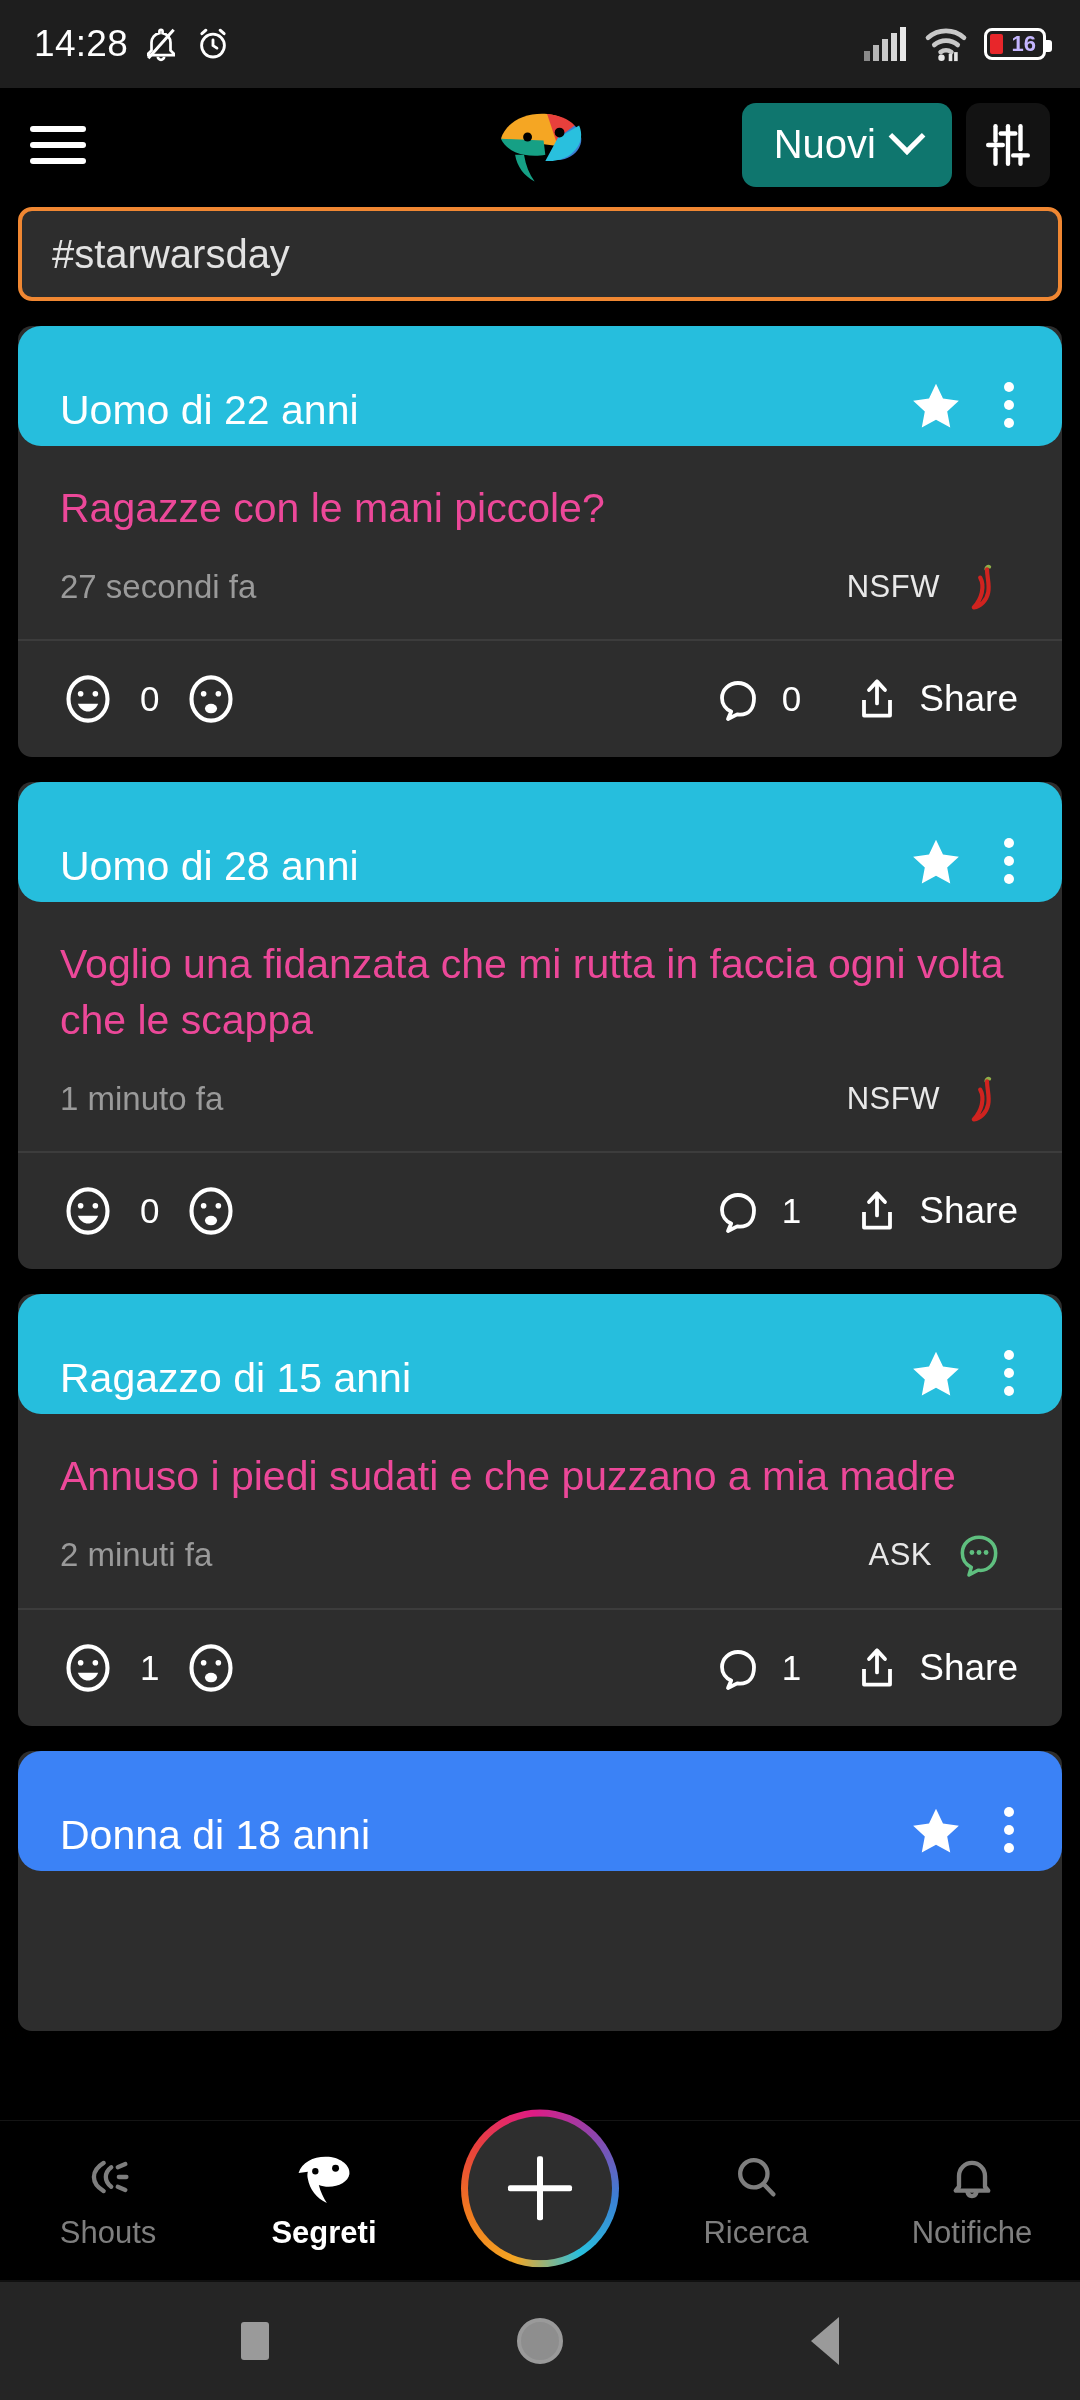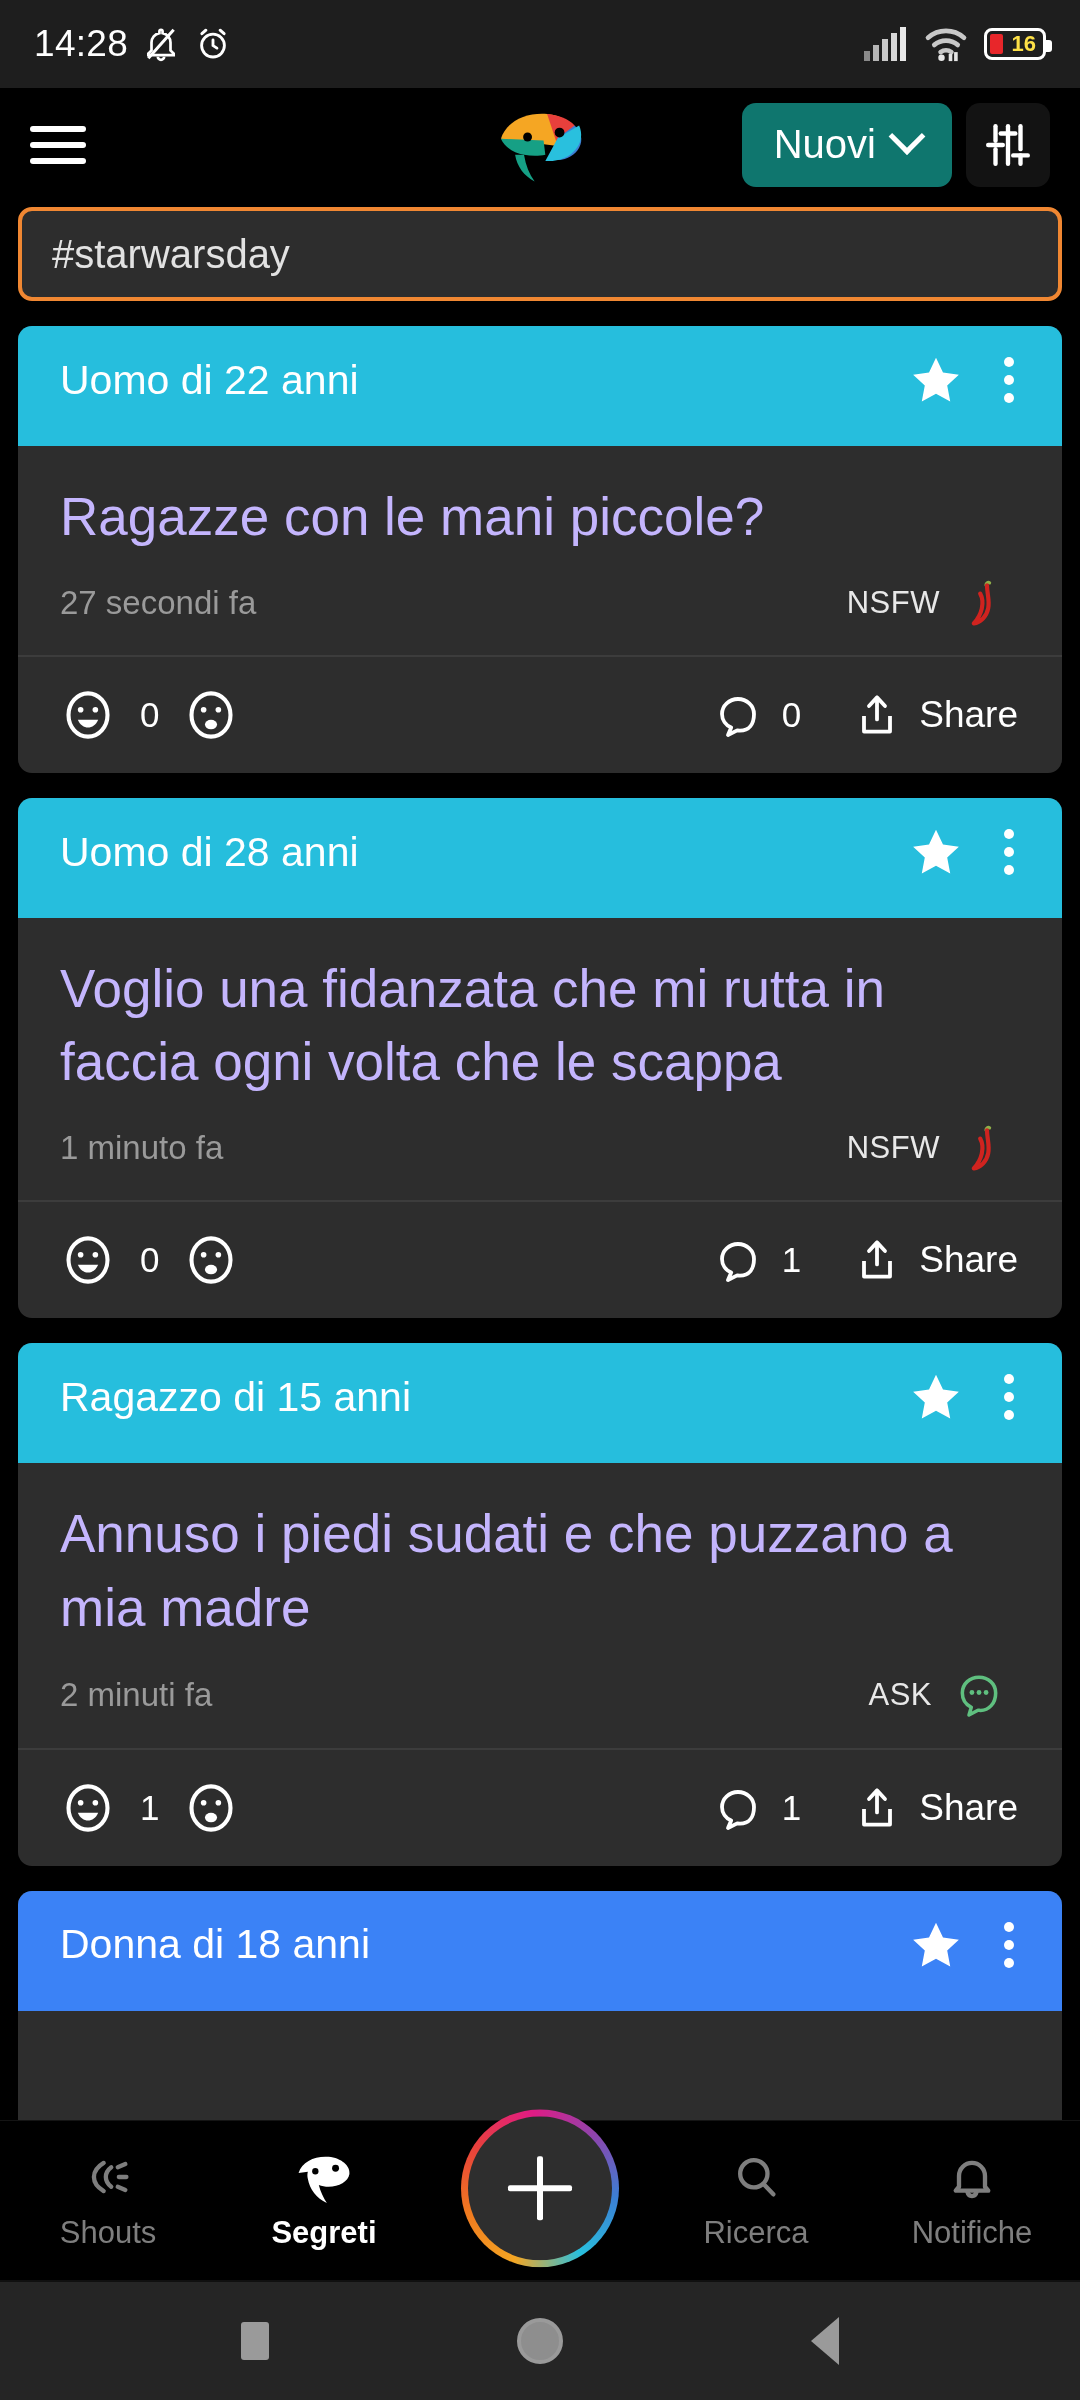--- a/index.html
+++ b/index.html
@@ -25,21 +25,21 @@
     border:3px solid #fff; border-radius:8px;
     display:flex; align-items:center; padding:3px;
   }
   .batt::after {
     content:""; position:absolute; right:-9px; top:9px;
     width:6px; height:12px; background:#fff; border-radius:0 3px 3px 0;
   }
   .batt-fill { width:13px; height:100%; background:#e8262a; border-radius:2px; }
   .batt-num {
     position:absolute; right:7px; top:50%; transform:translateY(-50%);
-    color:#fde047; font-size:22px; font-weight:bold; line-height:1;
+    color:#c4b5fd; font-size:22px; font-weight:bold; line-height:1;
   }
 
   
   .appbar {
     height:113px; background:#000;
     display:flex; align-items:center; padding:0 30px; position:relative;
   }
   .hamburger { width:56px; display:flex; flex-direction:column; gap:10px; cursor:pointer; }
   .hamburger span { display:block; height:6px; background:#fff; border-radius:3px; }
   .logo-wrap {
@@ -77,32 +77,33 @@
   }
   .tagcard-text { color:#e2e2e2; font-size:40px; }
 
   .card {
     margin-top:25px;
     border-radius:14px;
     overflow:hidden;
     background:#2d2d2d;
   }
   .card-head {
-    height:120px; display:flex; align-items:center;
+    height:120px; display:flex; align-items:flex-end;
     padding:0 36px 12px 42px;
+    border-radius:23px;
   }
   .card-head.cyan { background:#26bedd; }
   .card-head.pink { background:#3b82f6; }
   .card-author { color:#fff; font-size:41px; flex:1; }
   .star { width:56px; height:56px; margin-right:28px; cursor:pointer; }
   .dots { display:flex; flex-direction:column; gap:8px; cursor:pointer; padding:6px 12px; }
   .dots i { width:10px; height:10px; background:#fff; border-radius:50%; display:block; }
 
   .card-body { padding:34px 42px 24px 42px; }
-  .post-text { color:#c4b5fd; font-size:53px; line-height:1.38; }
+  .post-text { color:#ec4899; font-size:41px; line-height:1.38; }
   .meta-row {
     display:flex; align-items:center; justify-content:space-between;
     margin-top:26px; padding-bottom:4px;
   }
   .time { color:#9a9a9a; font-size:33px; }
   .badge-wrap { display:flex; align-items:center; gap:22px; padding-right:16px; }
   .badge-label { color:#e8e8e8; font-size:31px; letter-spacing:.5px; }
 
   .card-actions {
     border-top:2px solid #3c3c3c;

